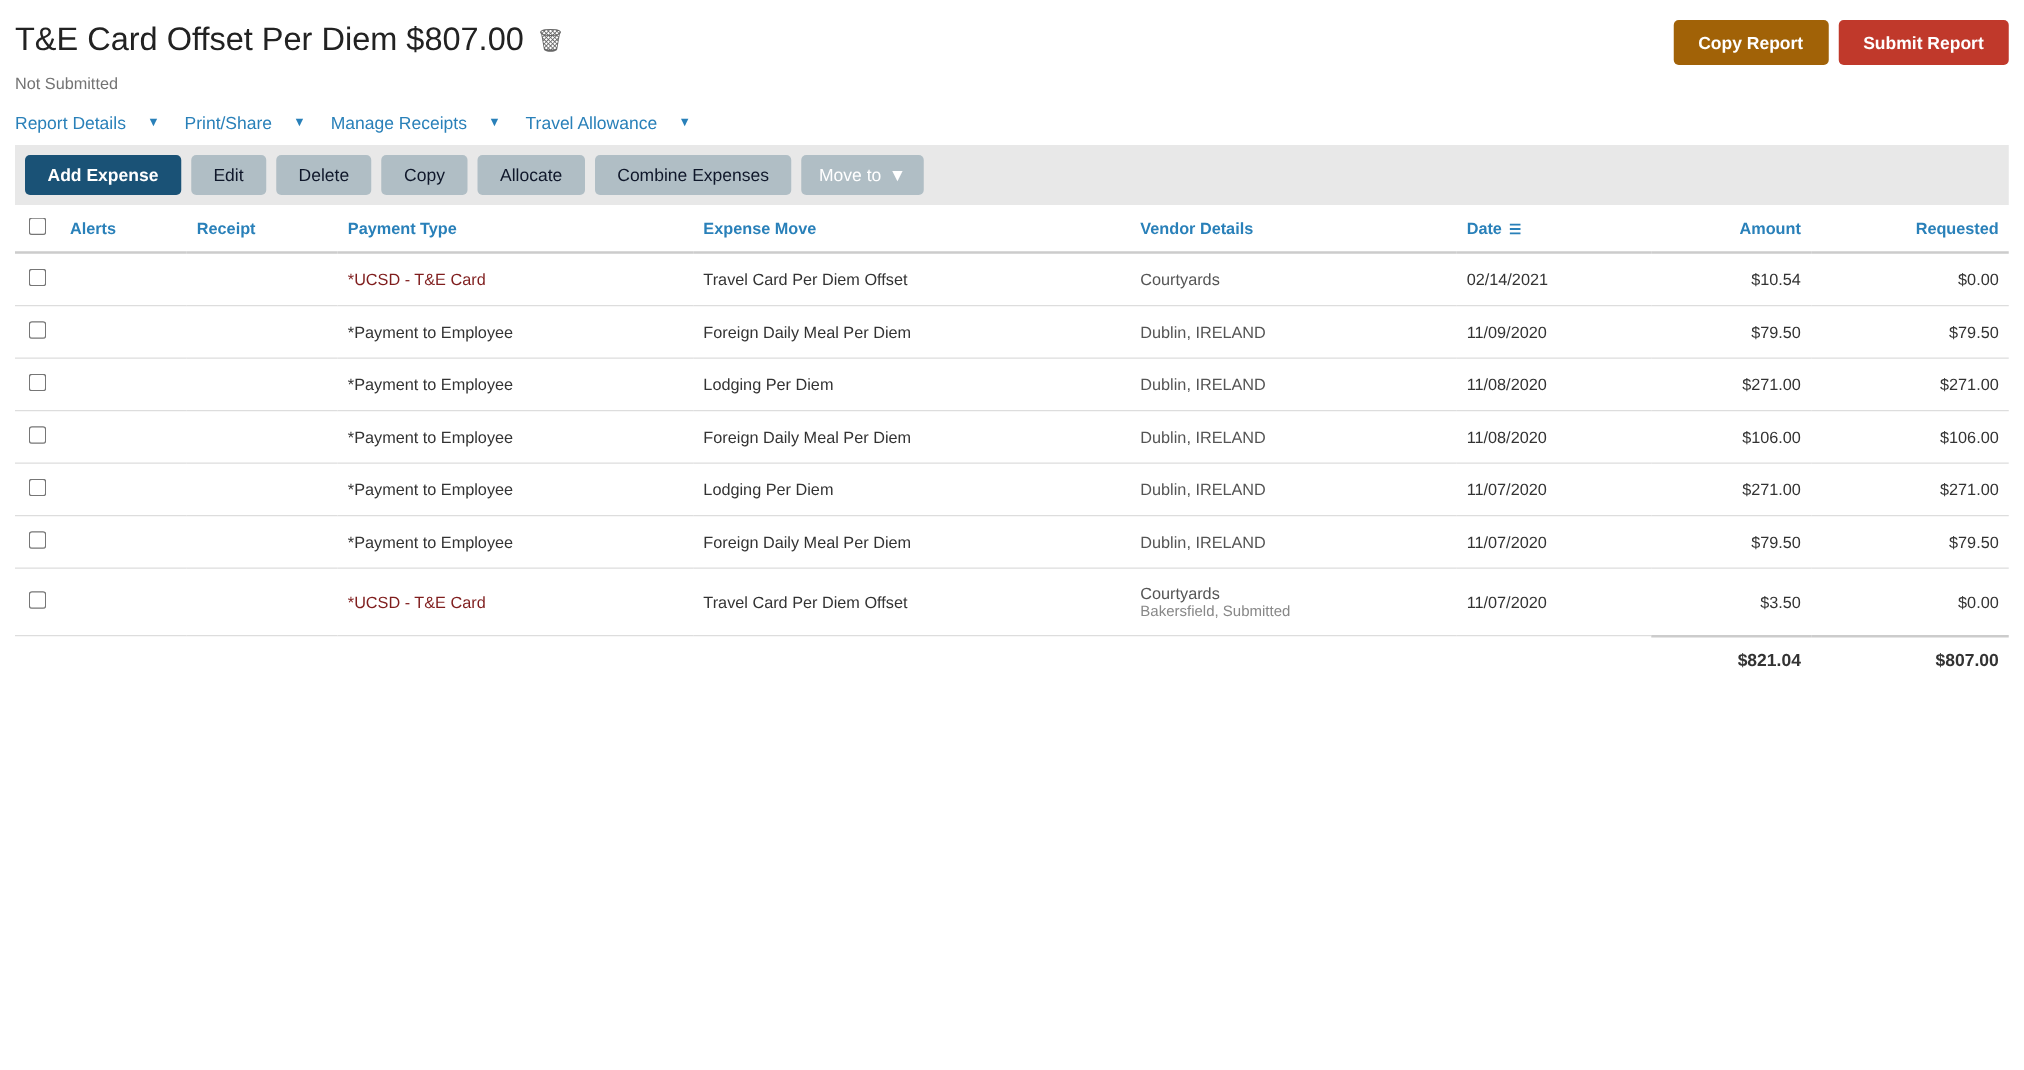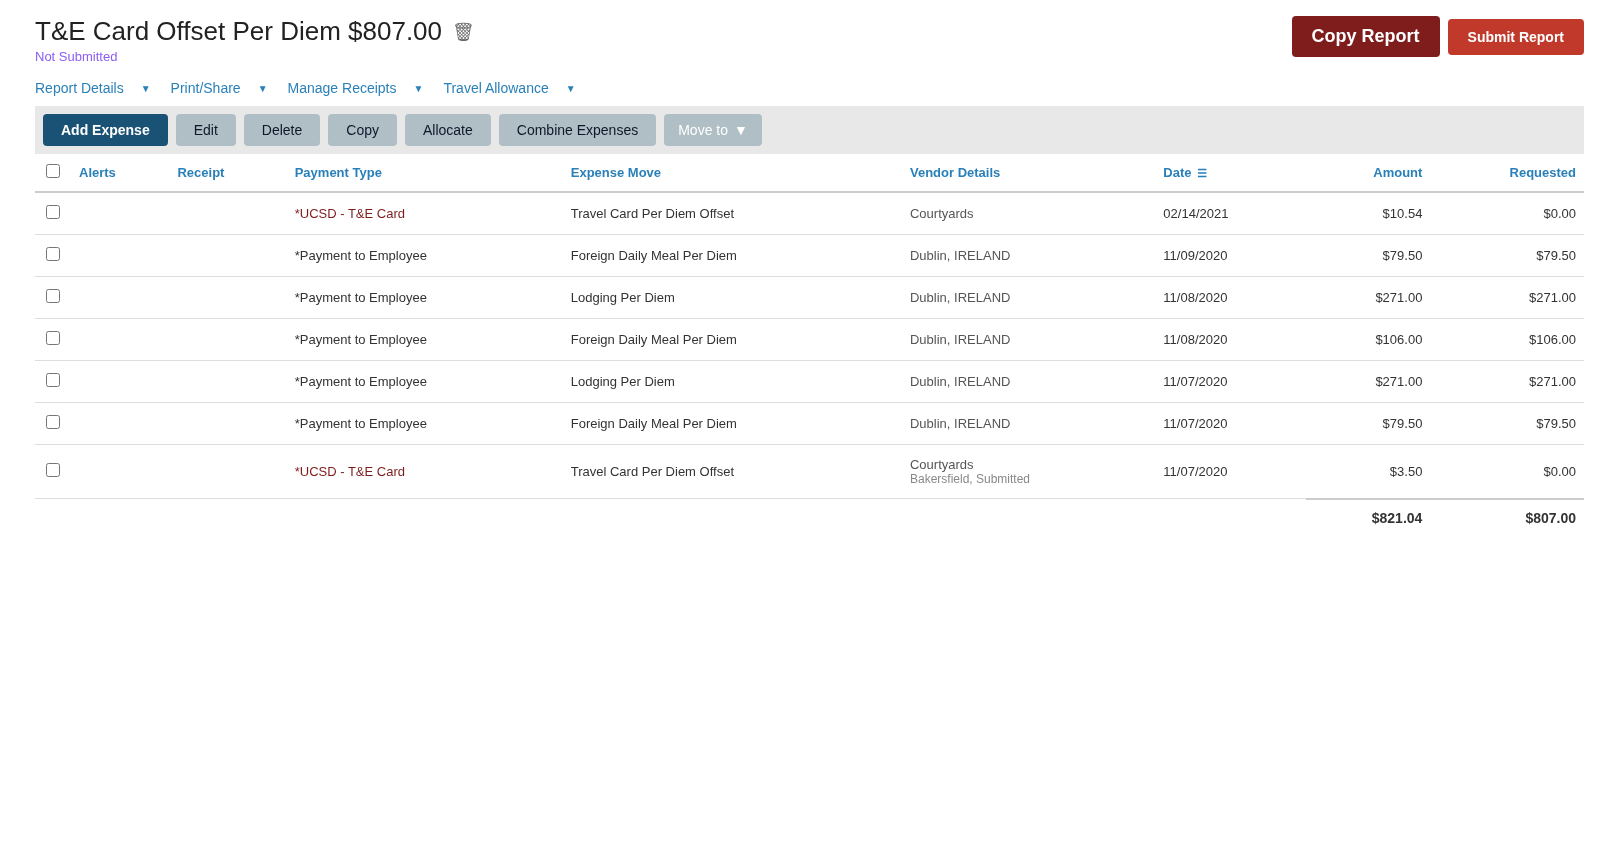--- a/index.html
+++ b/index.html
@@ -3,21 +3,21 @@
   <meta charset="utf-8">
   <style>
     * { box-sizing: border-box; margin: 0; padding: 0; }
     body {
       font-family: Arial, sans-serif;
       font-size: 14px;
       background: #fff;
       color: #333;
     }
     .page-container {
-      padding: 16px 35px;
+      padding: 16px 12px;
       max-width: 1619px;
     }
     .header-row {
       display: flex;
       align-items: flex-start;
       justify-content: space-between;
       margin-bottom: 4px;
     }
     .title-section h1 {
       font-size: 26px;
@@ -27,34 +27,34 @@
       align-items: center;
       gap: 10px;
     }
     .trash-icon {
       font-size: 18px;
       color: #666;
       cursor: pointer;
     }
     .status-text {
       font-size: 13px;
-      color: #8b5cf6;
-      margin-top: 2px;
+      color: #737373;
+      margin-top: 12px;
     }
     .header-buttons {
       display: flex;
       gap: 8px;
       align-items: center;
     }
     .btn-copy-report {
-      background: #7f1d1d;
+      background: #a16207;
       color: #fff;
       border: none;
       padding: 10px 20px;
-      font-size: 18px;
+      font-size: 14px;
       font-weight: bold;
       border-radius: 4px;
       cursor: pointer;
     }
     .btn-submit-report {
       background: #c0392b;
       color: #fff;
       border: none;
       padding: 10px 20px;
       font-size: 14px;

